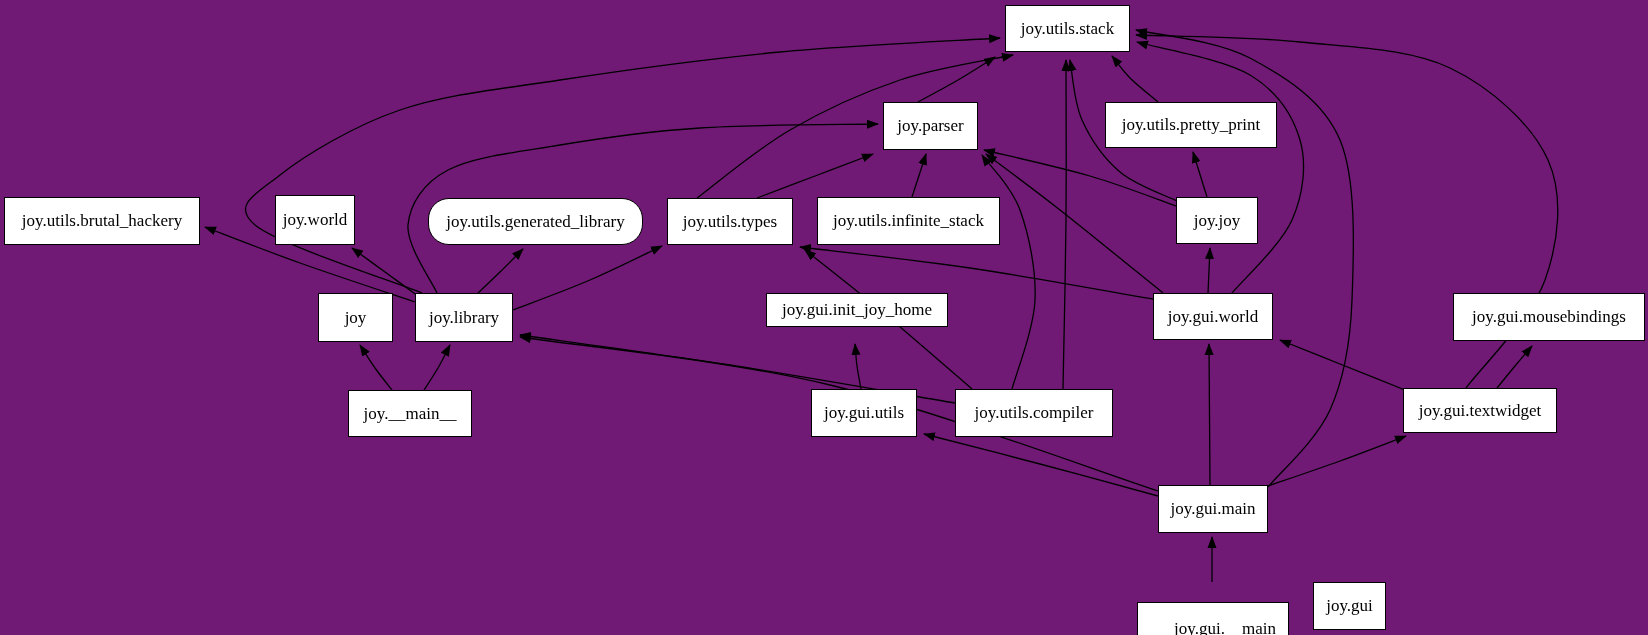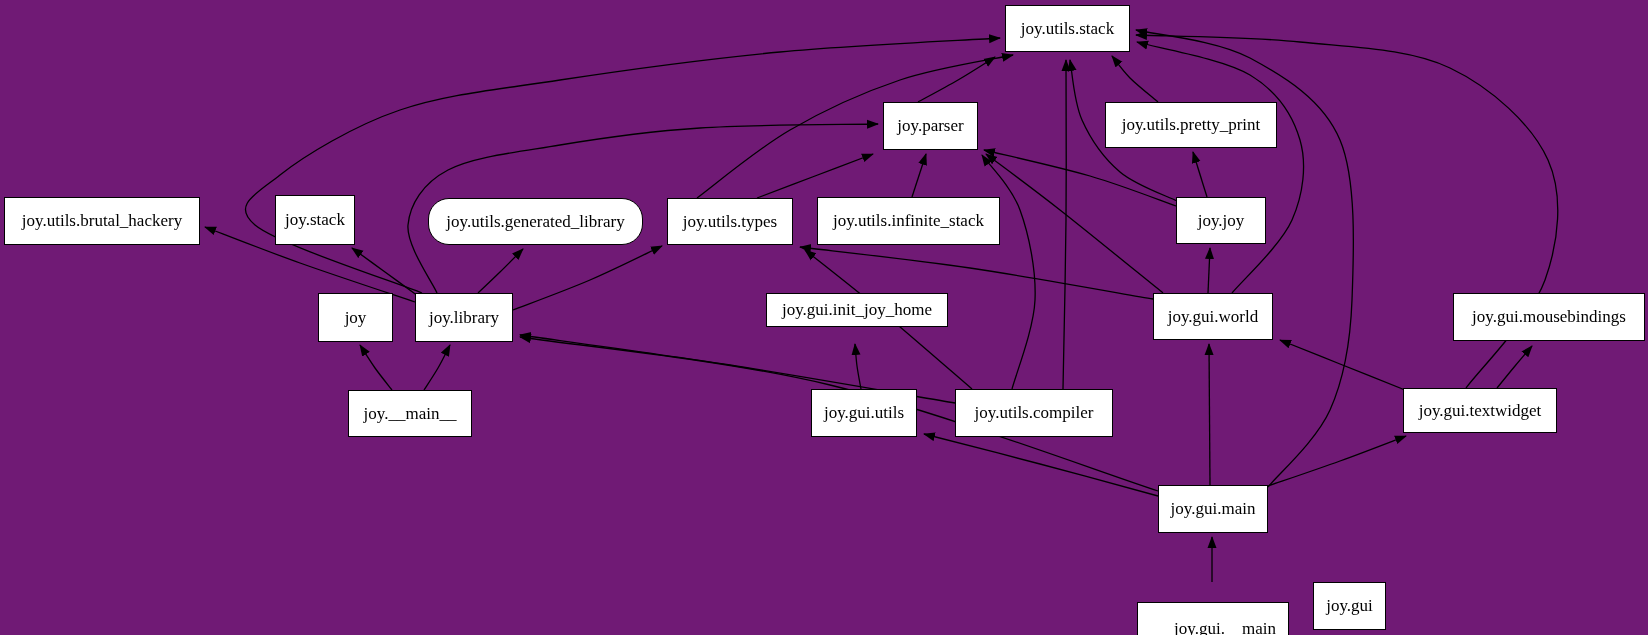--- a/index.html
+++ b/index.html
@@ -76,32 +76,32 @@
       <div class="node" style="left: 883px; top: 102px; width: 95px; height: 48px;">
         <span>joy.parser</span>
       </div>
       <div class="node" style="left: 1105px; top: 102px; width: 172px; height: 46px; justify-content: center;">
         <span>joy.utils.pretty_print</span>
       </div>
       <div class="node" style="left: 4px; top: 197px; width: 196px; height: 48px;">
         <span>joy.utils.brutal_hackery</span>
       </div>
       <div class="node" style="left: 275px; top: 195px; width: 80px; height: 50px;">
-        <span>joy.stack</span>
+        <span>joy.world</span>
       </div>
       <div class="node" style="left: 428px; top: 198px; width: 215px; height: 47px; border-radius: 21px;">
         <span>joy.utils.generated_library</span>
       </div>
       <div class="node" style="left: 667px; top: 198px; width: 126px; height: 47px;">
         <span>joy.utils.types</span>
       </div>
       <div class="node" style="left: 817px; top: 197px; width: 183px; height: 48px;">
         <span>joy.utils.infinite_stack</span>
       </div>
-      <div class="node" style="left: 1176px; top: 197px; width: 90px; height: 47px;">
+      <div class="node" style="left: 1176px; top: 197px; width: 82px; height: 47px;">
         <span>joy.joy</span>
       </div>
       <div class="node" style="left: 318px; top: 293px; width: 75px; height: 49px;">
         <span>joy</span>
       </div>
       <div class="node" style="left: 415px; top: 293px; width: 98px; height: 49px;">
         <span>joy.library</span>
       </div>
       <div class="node" style="left: 766px; top: 293px; width: 182px; height: 34px;">
         <span>joy.gui.init_joy_home</span>

